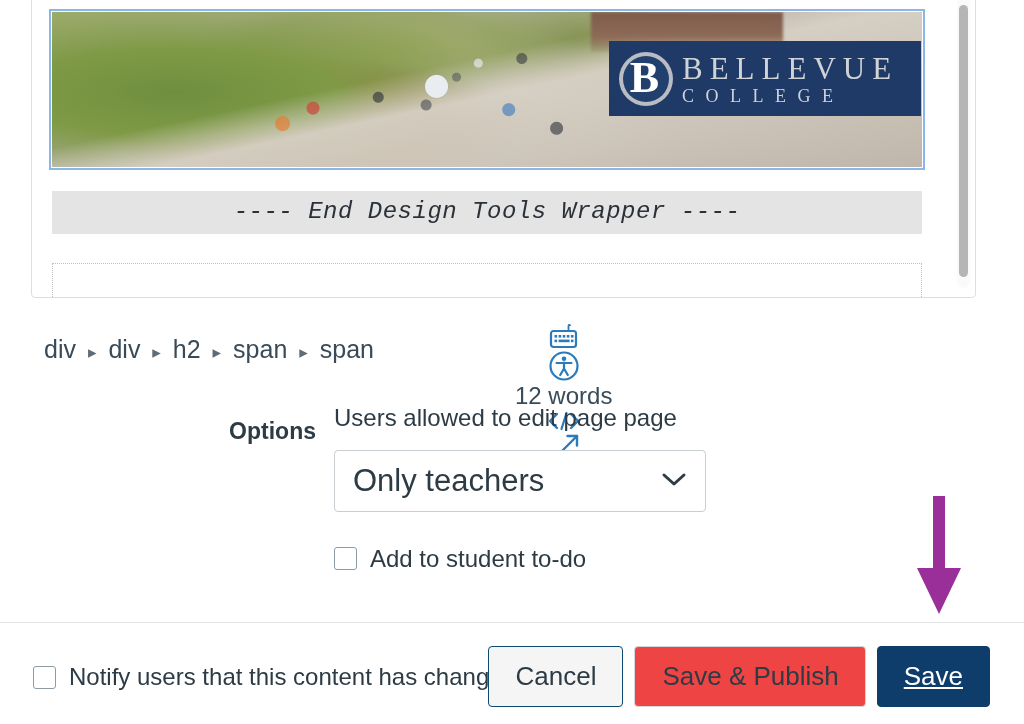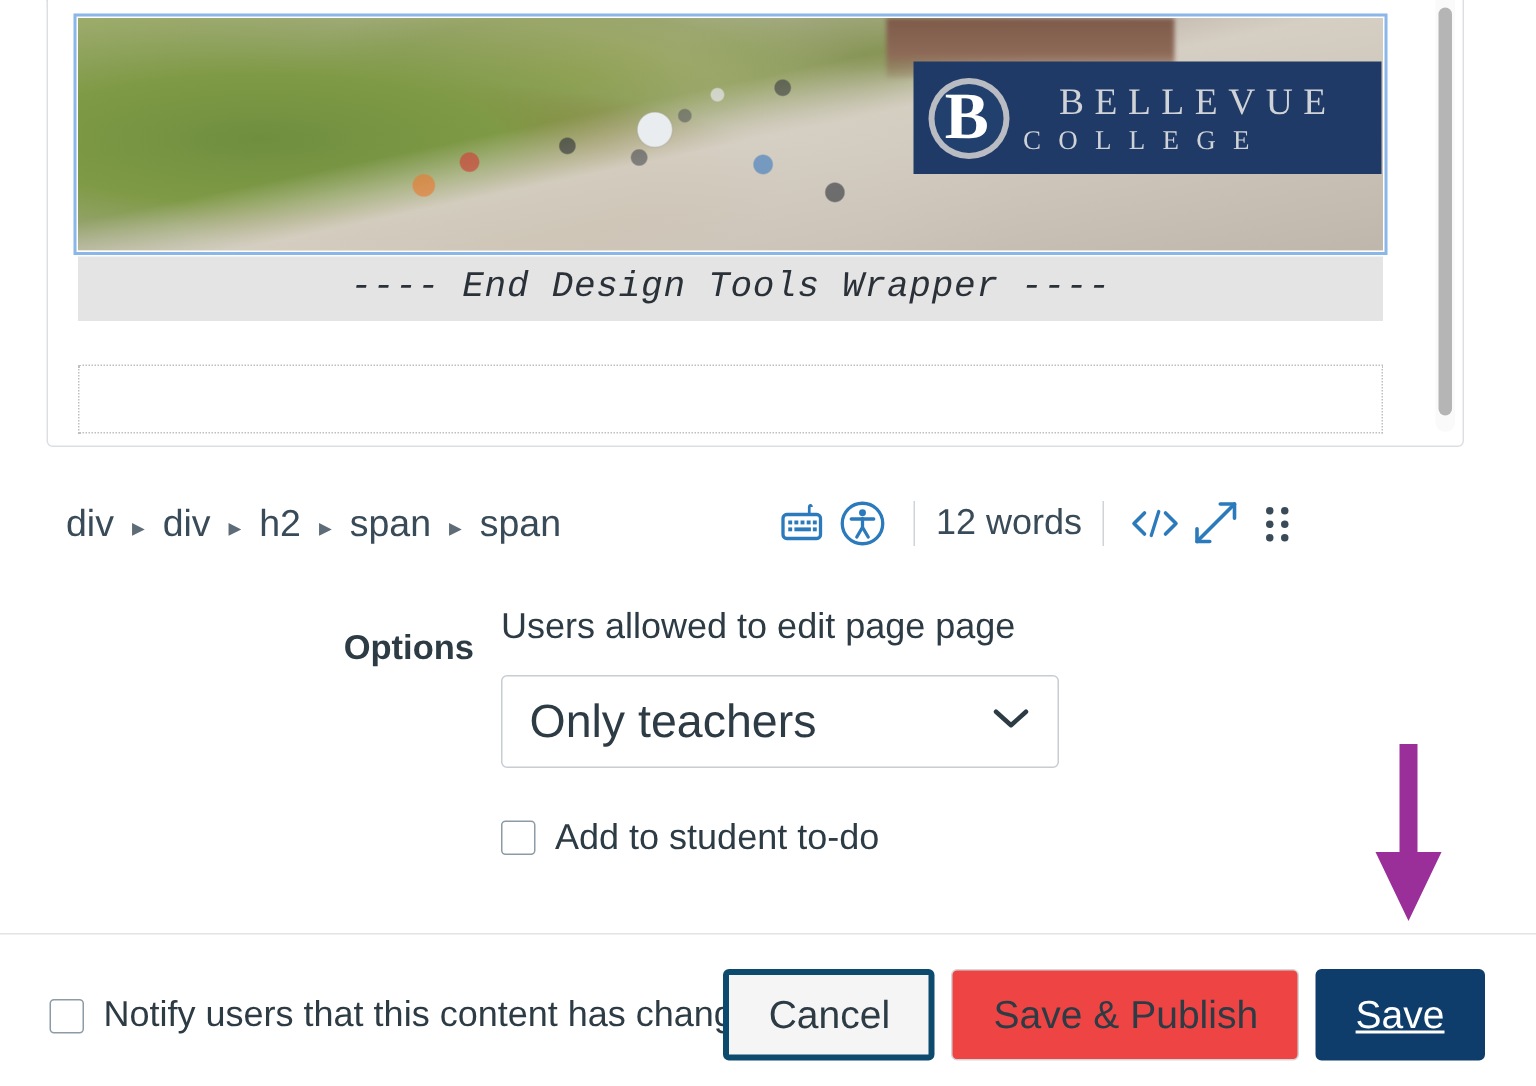--- a/index.html
+++ b/index.html
@@ -107,40 +107,40 @@
     font-size: 44px;
     line-height: 1;
     margin-top: -2px;
     margin-left: -3px;
     z-index: 2;
   }
   .bc-words { display: flex; flex-direction: column; gap: 3px; }
   .bc-word-top {
     color: #cfd2d6;
     font-family: "Liberation Serif", serif;
-    font-size: 25px; font-weight: 400;
-    letter-spacing: 7px; line-height: 1; margin-left: 24px;
+    font-size: 31px; font-weight: 400;
+    letter-spacing: 7px; line-height: 1;
   }
   .bc-word-bot {
     color: #cfd2d6;
     font-family: "Liberation Serif", serif;
     font-size: 18px; font-weight: 400;
     letter-spacing: 11.5px; line-height: 1;
   }
 
   .wrapper-note {
     width: 870px;
     background: #e4e4e4;
     text-align: center;
     font-family: "Liberation Mono", monospace;
     font-style: italic;
     font-size: 24px;
     color: #2b3138;
     padding: 7px 0 9px 0;
-    margin-top: 4px;
+    margin-top: 24px;
     letter-spacing: 0.5px;
   }
   .empty-para {
     width: 870px; height: 46px;
     border: 1px dotted #c0c0c0;
     margin-top: 29px;
   }
 
   
   .ed-scrollbar {
@@ -166,21 +166,21 @@
   .path-crumbs {
     position: absolute; left: 44px; top: 0;
     font-size: 25px; color: #394b58; line-height: 50px;
     white-space: nowrap;
   }
   .crumb-sep { color: #5e6c77; font-size: 17px; padding: 0 5px; }
 
   .status-tools {
     position: absolute; left: 515px; top: 0;
     height: 50px;
-    display: flex; align-items: center; gap: 0;
+    display: flex; align-items: center; gap: 0; flex-direction: column;
   }
   .icon-btn {
     display: flex; align-items: center; justify-content: center;
     width: 40px; height: 40px;
     color: #2b7abc;
     cursor: pointer;
   }
   .sb-divider { width: 1px; height: 30px; background: #cfd4d8; margin: 0 14px; }
   .word-count {
     font-size: 24px; color: #394b58; white-space: nowrap;
@@ -261,21 +261,21 @@
   }
   .btn {
     height: 61px;
     border-radius: 4px;
     display: flex; align-items: center; justify-content: center;
     font-size: 26px;
     padding: 0 26px;
     cursor: pointer;
     white-space: nowrap;
   }
-  .btn-cancel { background: #f5f5f5; border: 4px solid #0c4a6e; color: #2d3b45; }
+  .btn-cancel { background: #f5f5f5; border: 1px solid #0c4a6e; color: #2d3b45; }
   .btn-publish { background: #ef4444; border: 1px solid #d4d7d9; color: #2d3b45; padding-left: 27px; }
   .btn-save { background: #0e3d6b; border: 1px solid #0e3d6b; color: #ffffff; text-decoration: underline; }
 
   
   .top-edge {
     position: absolute; left: 31px; top: 0; width: 945px; height: 1px;
     background: #dcdfe2;
   }
 </style>
 </head>

